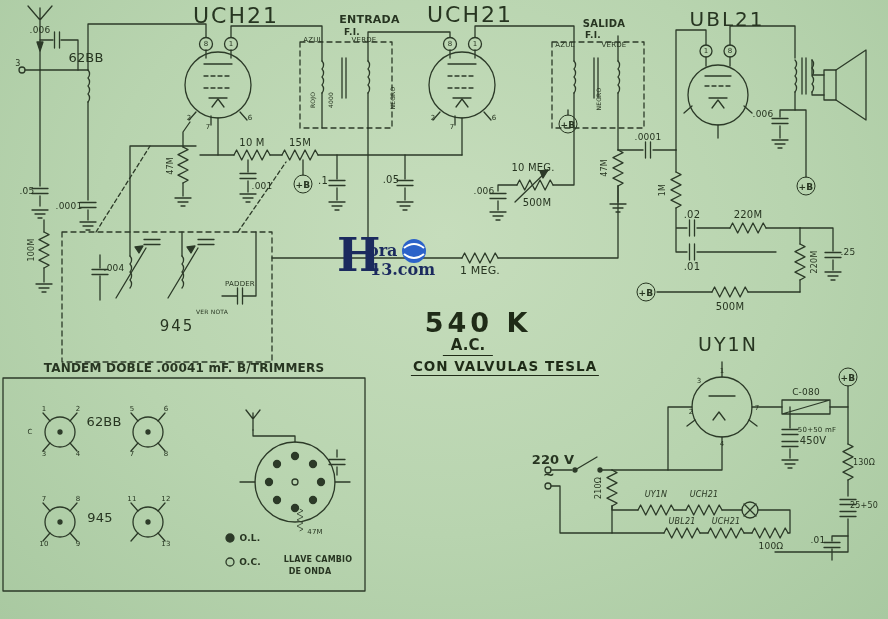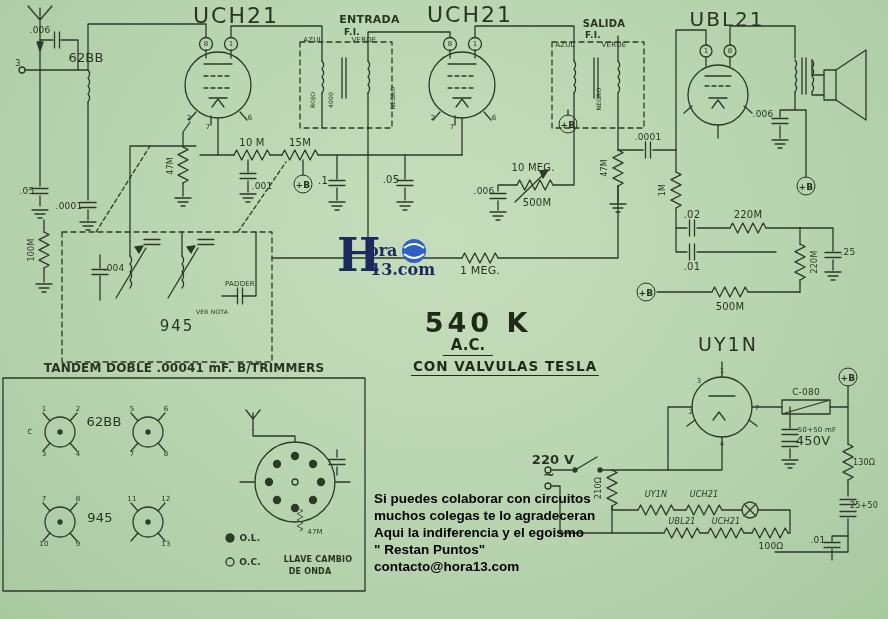--- a/index.html
+++ b/index.html
@@ -391,21 +391,21 @@
       <span class="lbl" style="left: 706px; top: 51px; font-size: 7px; letter-spacing: 0.2px; transform: translate(-50%, -50%);">1</span>
       <span class="lbl" style="left: 730px; top: 51px; font-size: 7px; letter-spacing: 0.2px; transform: translate(-50%, -50%);">8</span>
       <span class="lbl" style="left: 699px; top: 381px; font-size: 7px; letter-spacing: 0.2px; transform: translate(-50%, -50%);">3</span>
       <span class="lbl" style="left: 722px; top: 371px; font-size: 7px; letter-spacing: 0.2px; transform: translate(-50%, -50%);">1</span>
       <span class="lbl" style="left: 757px; top: 408px; font-size: 7px; letter-spacing: 0.2px; transform: translate(-50%, -50%);">7</span>
       <span class="lbl" style="left: 691px; top: 412px; font-size: 7px; letter-spacing: 0.2px; transform: translate(-50%, -50%);">2</span>
       <span class="lbl" style="left: 722px; top: 444px; font-size: 7px; letter-spacing: 0.2px; transform: translate(-50%, -50%);">4</span>
       <span class="lbl" style="left: 806px; top: 392px; font-size: 9px; letter-spacing: 0.2px; transform: translate(-50%, -50%);">C-080</span>
       <span class="lbl circ" style="left: 848px; top: 377px; font-size: 9px; letter-spacing: 0.2px; transform: translate(-50%, -50%);">+B</span>
       <span class="lbl" style="left: 817px; top: 430px; font-size: 7px; letter-spacing: 0.2px; transform: translate(-50%, -50%);">50+50 mF</span>
-      <span class="lbl" style="left: 813px; top: 440px; font-size: 13px; letter-spacing: 0.2px; transform: translate(-50%, -50%);">450V</span>
+      <span class="lbl" style="left: 813px; top: 440px; font-size: 10px; letter-spacing: 0.2px; transform: translate(-50%, -50%);">450V</span>
       <span class="lbl" style="left: 864px; top: 462px; font-size: 8px; letter-spacing: 0.2px; transform: translate(-50%, -50%);">130Ω</span>
       <span class="lbl" style="left: 864px; top: 505px; font-size: 8px; letter-spacing: 0.2px; transform: translate(-50%, -50%);">25+50</span>
       <span class="lbl" style="left: 818px; top: 540px; font-size: 9px; letter-spacing: 0.2px; transform: translate(-50%, -50%);">.01</span>
       <span class="lbl b" style="left: 553px; top: 459px; font-size: 13px; letter-spacing: 0.2px; transform: translate(-50%, -50%);">220 V</span>
       <span class="lbl b" style="left: 549px; top: 474px; font-size: 14px; letter-spacing: 0.2px; transform: translate(-50%, -50%);">~</span>
       <span class="lbl" style="left: 598px; top: 488px; font-size: 8px; letter-spacing: 0.2px; transform: translate(-50%, -50%) rotate(-90deg);">210Ω</span>
       <span class="lbl i" style="left: 656px; top: 494px; font-size: 8px; letter-spacing: 0.2px; transform: translate(-50%, -50%);">UY1N</span>
       <span class="lbl i" style="left: 704px; top: 494px; font-size: 8px; letter-spacing: 0.2px; transform: translate(-50%, -50%);">UCH21</span>
       <span class="lbl i" style="left: 682px; top: 521px; font-size: 8px; letter-spacing: 0.2px; transform: translate(-50%, -50%);">UBL21</span>
       <span class="lbl i" style="left: 726px; top: 521px; font-size: 8px; letter-spacing: 0.2px; transform: translate(-50%, -50%);">UCH21</span>
@@ -443,22 +443,15 @@
     <span class="wm-h">H</span>
     <span class="wm-top">ora</span>
     <svg class="wm-globe" viewBox="0 0 26 26" width="26" height="26">
       <circle cx="13" cy="13" r="12" fill="#2c62c9"></circle>
       <path d="M3 10 Q13 2 23 10" stroke="#ffffff" stroke-width="2" fill="none"></path>
       <path d="M3 16 Q13 24 23 16" stroke="#ffffff" stroke-width="2" fill="none"></path>
     </svg>
     <span class="wm-bottom">13.com</span>
   </div>
 
-  <div class="note">
-    <div>Si puedes colaborar con circuitos</div>
-    <div>muchos colegas te lo agradeceran</div>
-    <div>Aqui la indiferencia y el egoismo</div>
-    <div>" Restan Puntos"</div>
-    <div>contacto@hora13.com</div>
-  </div>
 
 
 </div>
 
 </body></html>

